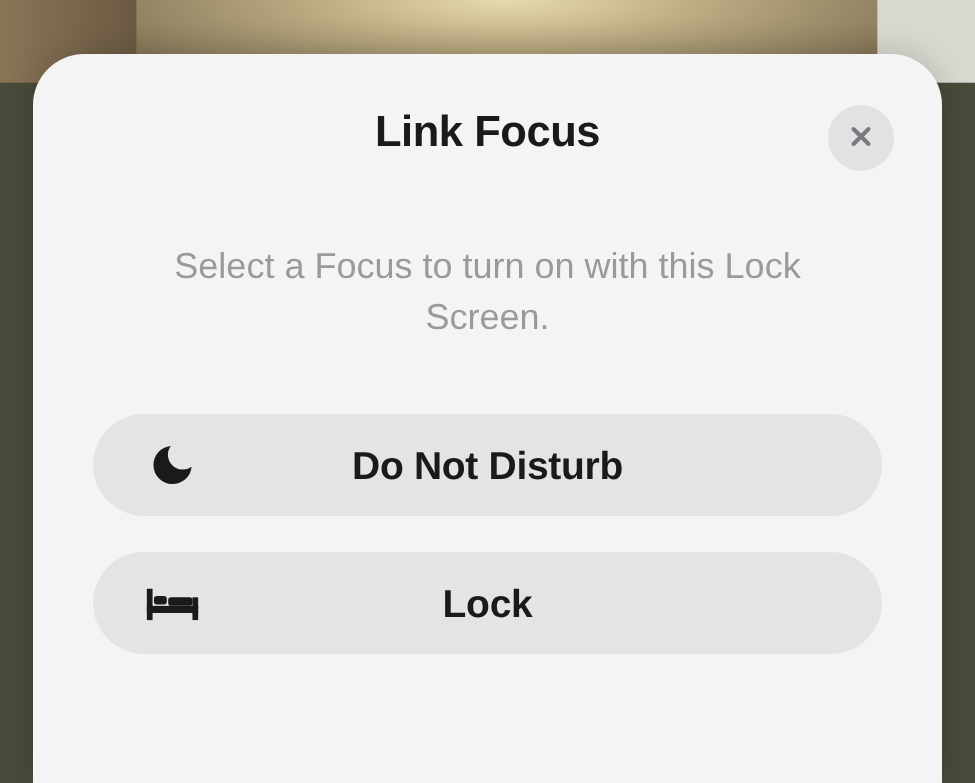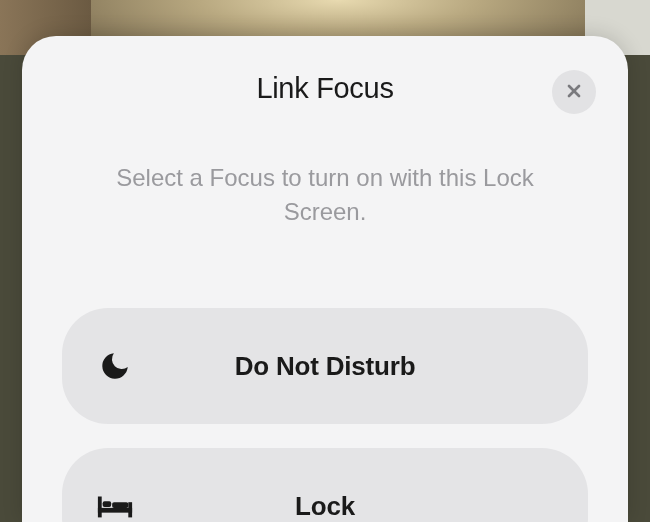--- a/index.html
+++ b/index.html
@@ -47,21 +47,21 @@
       padding: 36px 40px 0 40px;
       box-shadow: 0 -2px 20px rgba(0,0,0,0.15);
     }
     .sheet-header {
       position: relative;
       text-align: center;
       margin-bottom: 56px;
     }
     .sheet-title {
       font-size: 29px;
-      font-weight: 400;
+      font-weight: 700;
       color: #1a1a1a;
       letter-spacing: -0.3px;
     }
     .close-btn {
       position: absolute;
       right: -8px;
       top: -2px;
       width: 44px;
       height: 44px;
       border-radius: 50%;
@@ -75,32 +75,32 @@
     .close-btn svg {
       width: 20px;
       height: 20px;
     }
     .subtitle {
       text-align: center;
       font-size: 24px;
       color: #9a9a9e;
       font-weight: 400;
       line-height: 1.4;
-      margin-bottom: 80px;
+      margin-bottom: 48px;
       padding: 0 30px;
     }
     .option-list {
       display: flex;
       flex-direction: column;
       gap: 24px;
     }
     .option {
       background: #e4e4e6;
       border-radius: 46px;
-      height: 116px;
+      height: 68px;
       display: flex;
       align-items: center;
       padding: 0 34px;
       cursor: pointer;
       position: relative;
     }
     .option-icon {
       width: 38px;
       height: 38px;
       display: flex;

